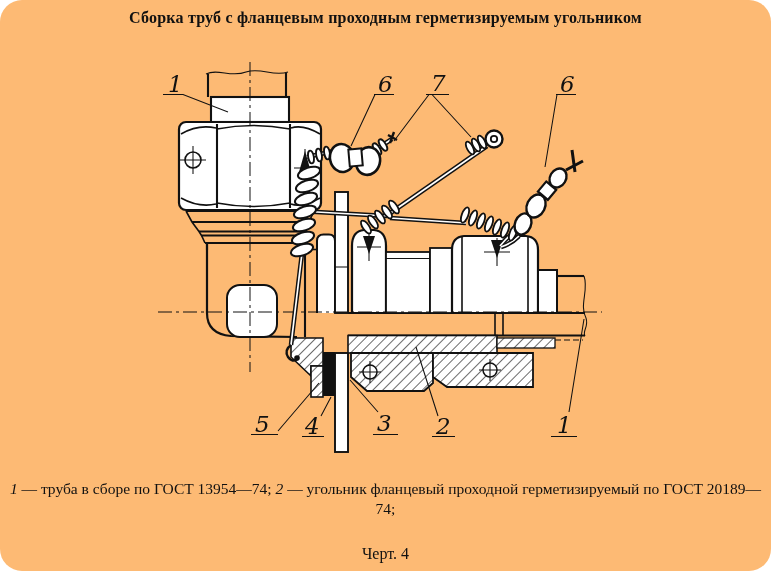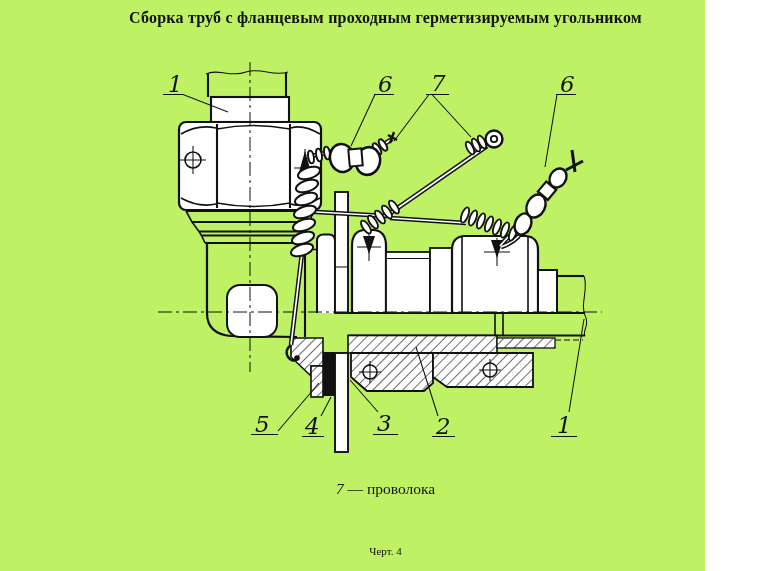--- a/index.html
+++ b/index.html
@@ -1,23 +1,23 @@
 <!DOCTYPE html>
 <html><head>
 <meta charset="utf-8">
 <style>
   html,body{margin:0;padding:0;background:#fff;}
-  #page{position:relative;width:705px;height:571px;background:#bef264;overflow:hidden;
-        font-family:"Liberation Serif", serif;color:#111;}
+  #page{position:relative;width:771px;height:571px;background:#fdba74;overflow:hidden;
+        font-family:"Liberation Serif", serif;color:#111;border-radius:22px;}
   #title{position:absolute;left:0;top:9px;width:771px;text-align:center;
          font-weight:bold;font-size:16px;letter-spacing:.2px;}
   #legend{position:absolute;left:8px;top:479px;width:755px;text-align:center;
           font-size:15.5px;line-height:20px;}
   #legend i{font-style:italic;}
-  #figno{position:absolute;left:0;top:545px;width:771px;text-align:center;font-size:11px;}
+  #figno{position:absolute;left:0;top:545px;width:771px;text-align:center;font-size:16px;}
   svg{position:absolute;left:0;top:0;}
   svg text{font-family:"DejaVu Serif", serif;font-style:italic;font-size:23px;fill:#111;}
   .ln2{stroke:#111;stroke-width:2.1;fill:none;}
   .ln16{stroke:#111;stroke-width:1.6;fill:none;}
   .ln1{stroke:#111;stroke-width:1.05;fill:none;}
   .wfill{fill:#fff;}
 </style>
 </head>
 <body>
 
@@ -195,16 +195,16 @@
       <text x="560" y="92">6</text>
       <text x="255" y="432">5</text>
       <text x="305" y="434">4</text>
       <text x="377" y="431">3</text>
       <text x="436" y="434">2</text>
       <text x="557" y="433">1</text>
     </g>
   </svg>
 
   <div id="legend">
-      <div><i>7</i> — проволока</div>
+      <div><i>1</i> — труба в сборе по ГОСТ 13954—74; <i>2</i> — угольник фланцевый проходной герметизируемый по ГОСТ 20189—74;</div>
     </div>
   <div id="figno">Черт. 4</div>
 </div>
 
 </body></html>

